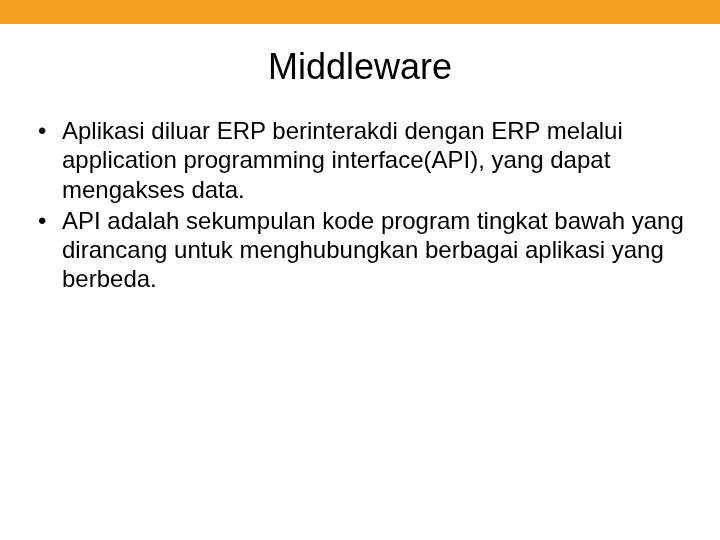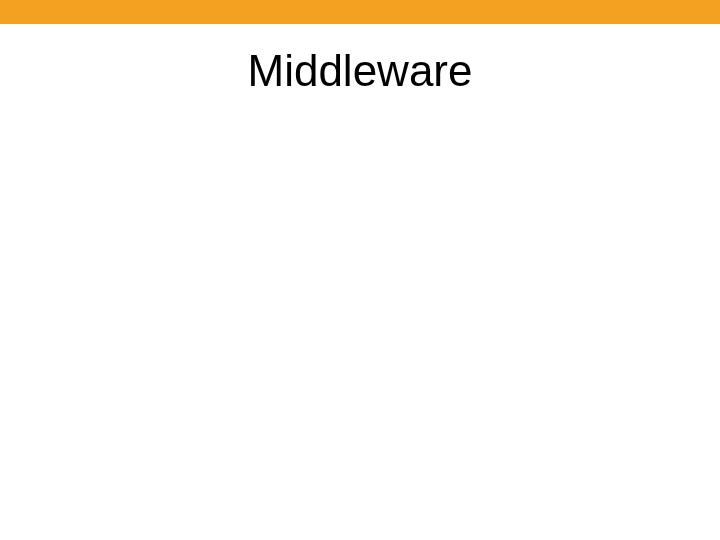--- a/index.html
+++ b/index.html
@@ -15,21 +15,21 @@
       position: relative;
       overflow: hidden;
     }
     .top-bar {
       width: 100%;
       height: 24px;
       background: #f4a020;
     }
     .title {
       text-align: center;
-      font-size: 44px;
+      font-size: 36px;
       font-weight: 400;
       color: #000000;
       margin-top: 22px;
       margin-bottom: 28px;
     }
     .content {
       padding: 0 34px 0 34px;
     }
     .bullet-list {
       list-style: none;
@@ -52,14 +52,16 @@
   </style>
 </head>
 <body>
 
 <div class="top-bar"></div>
 
 <h1 class="title">Middleware</h1>
 
 <div class="content">
   <ul class="bullet-list">
+    <li class="bullet-item">Aplikasi diluar ERP berinterakdi dengan ERP melalui application programming interface(API), yang dapat mengakses data.</li>
+    <li class="bullet-item">API adalah sekumpulan kode program tingkat bawah yang dirancang untuk menghubungkan berbagai aplikasi yang berbeda.</li>
   </ul>
 </div>
 
 </body></html>

